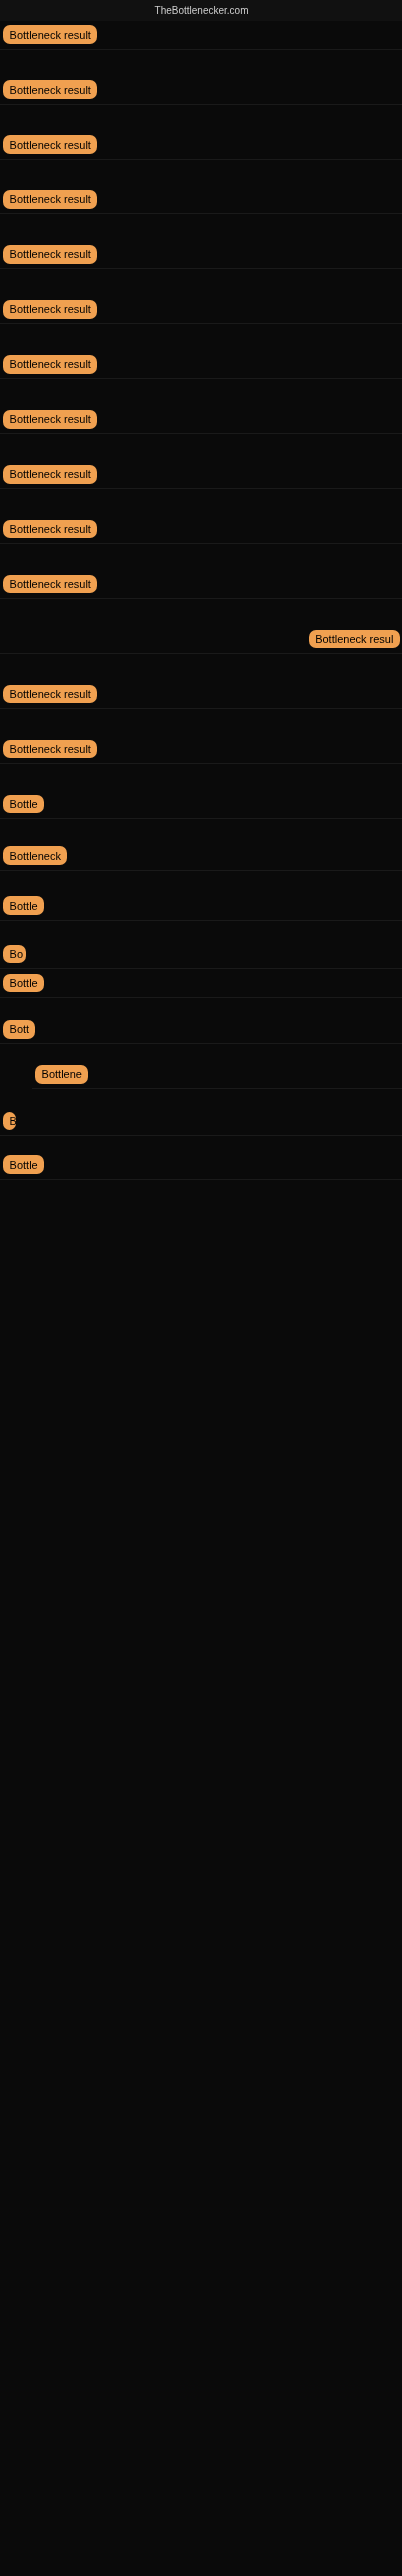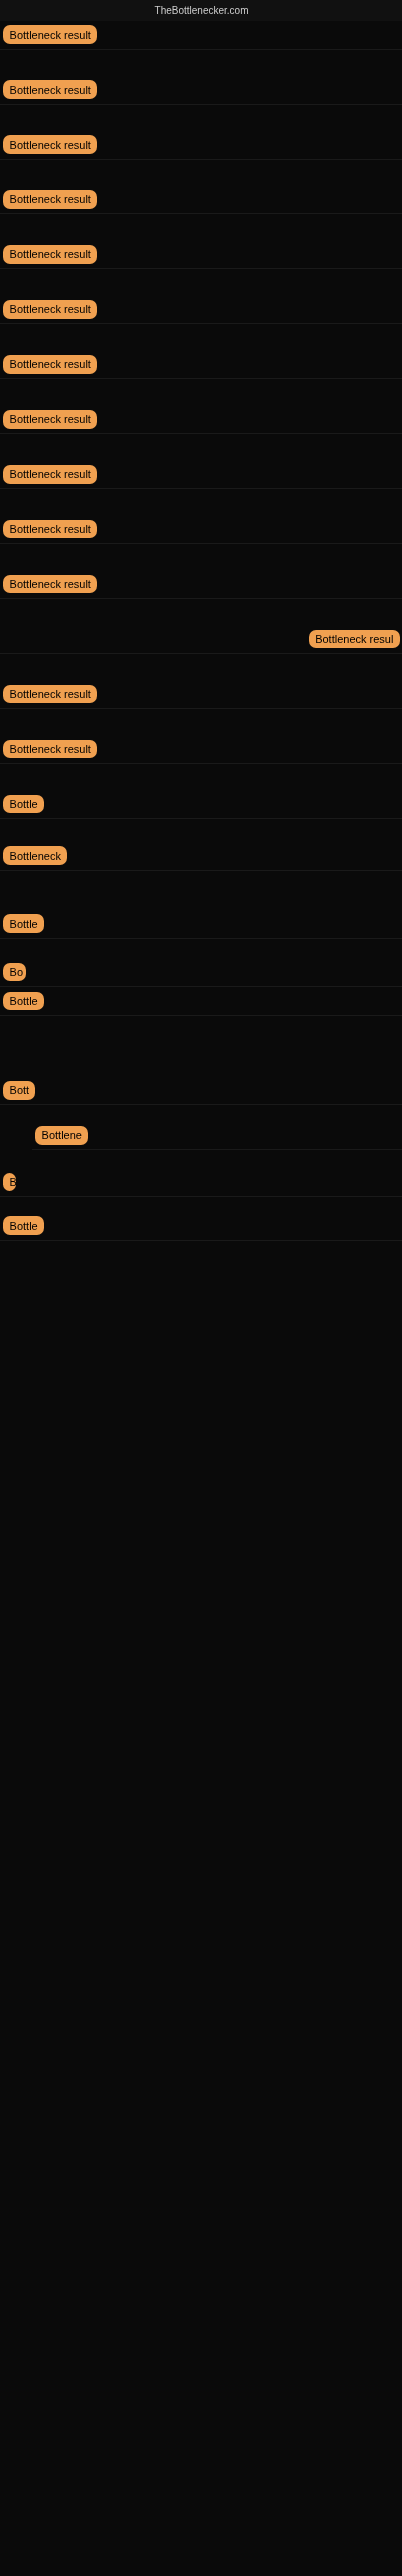--- a/index.html
+++ b/index.html
@@ -89,34 +89,34 @@
     </div>
     <div class="result-row" style="margin-bottom: 26px;">
       <span class="bottleneck-badge" style="max-width: 117px;">Bottleneck result</span>
     </div>
     <div class="result-row" style="margin-bottom: 26px;">
       <span class="bottleneck-badge" style="max-width: 113px;">Bottleneck result</span>
     </div>
     <div class="result-row" style="margin-bottom: 22.5px;">
       <span class="bottleneck-badge" style="max-width: 58px;">Bottle</span>
     </div>
-    <div class="result-row" style="margin-bottom: 39px;">
+    <div class="result-row" style="margin-bottom: 21px;">
       <span class="bottleneck-badge" style="max-width: 68px;">Bottleneck</span>
     </div>
     <div class="result-row" style="margin-bottom: 19.3px;">
       <span class="bottleneck-badge" style="max-width: 48px;">Bottle</span>
     </div>
     <div class="result-row" style="">
       <span class="bottleneck-badge" style="max-width: 22.5px;">Bo</span>
     </div>
     <div class="result-row" style="margin-bottom: 17.7px;">
       <span class="bottleneck-badge" style="max-width: 48px;">Bottle</span>
     </div>
     <div class="result-row" style="margin-bottom: 16px;">
-      <span class="bottleneck-badge" style="max-width: 32px; margin-top: 43px;">Bott</span>
+      <span class="bottleneck-badge" style="max-width: 32px;">Bott</span>
     </div>
     <div class="result-row" style="margin-bottom: 17.7px; margin-left: 32px;">
       <span class="bottleneck-badge" style="max-width: 56px;">Bottlene</span>
     </div>
     <div class="result-row" style="margin-bottom: 14.5px;">
       <span class="bottleneck-badge" style="max-width: 13px;">B</span>
     </div>
     <div class="result-row" style="margin-bottom: 17.7px;">
       <span class="bottleneck-badge" style="max-width: 47px;">Bottle</span>
     </div>

